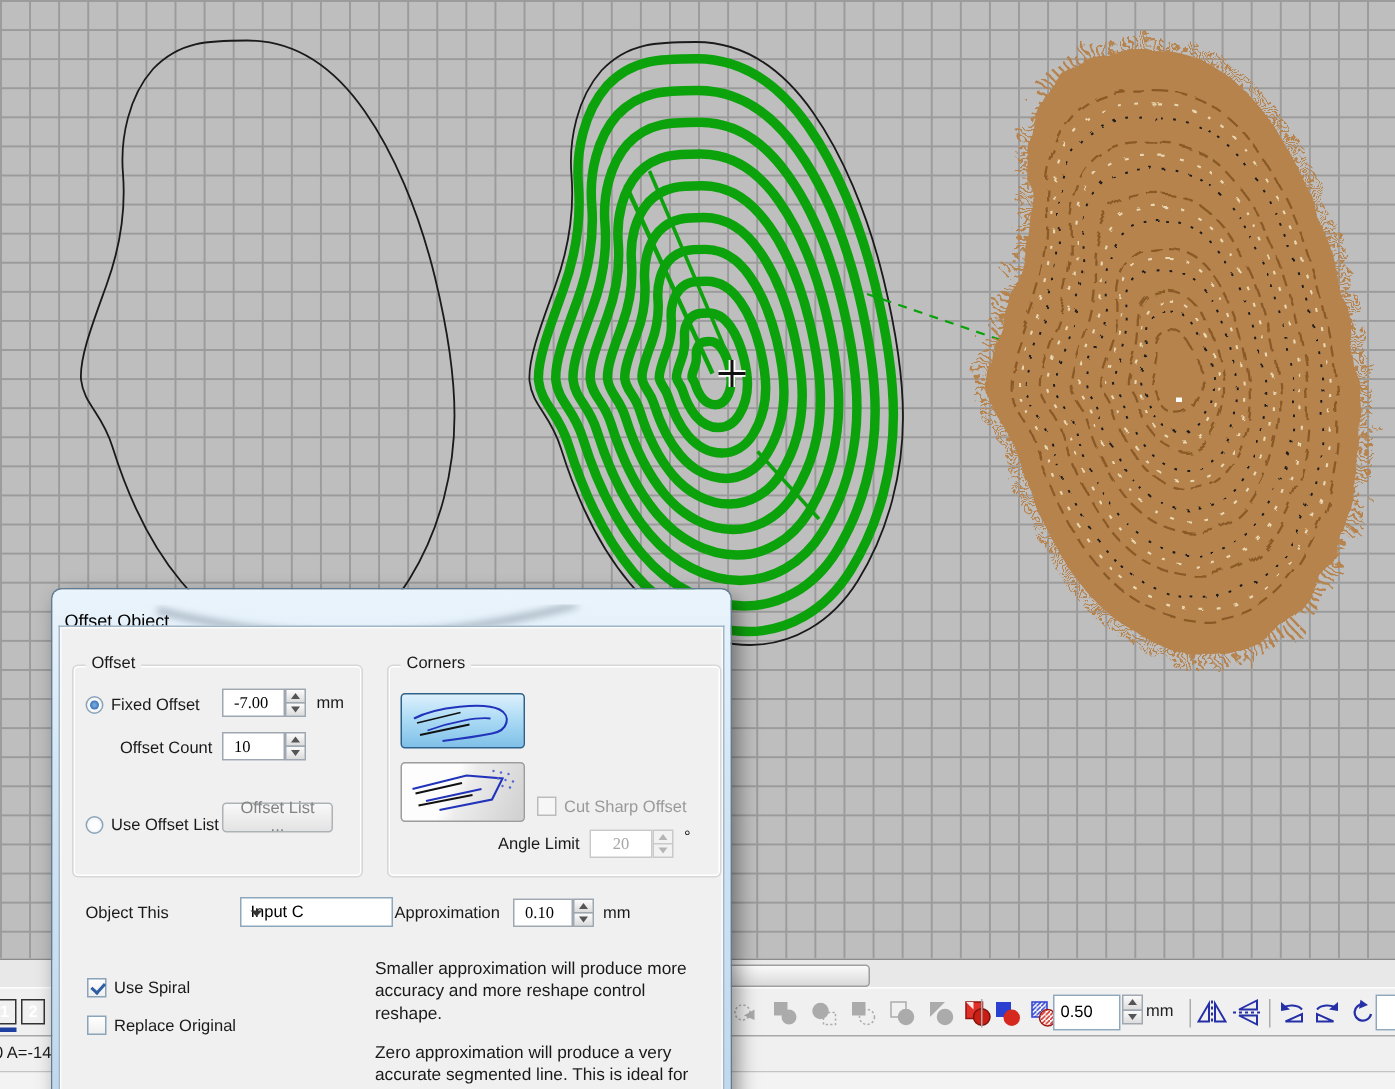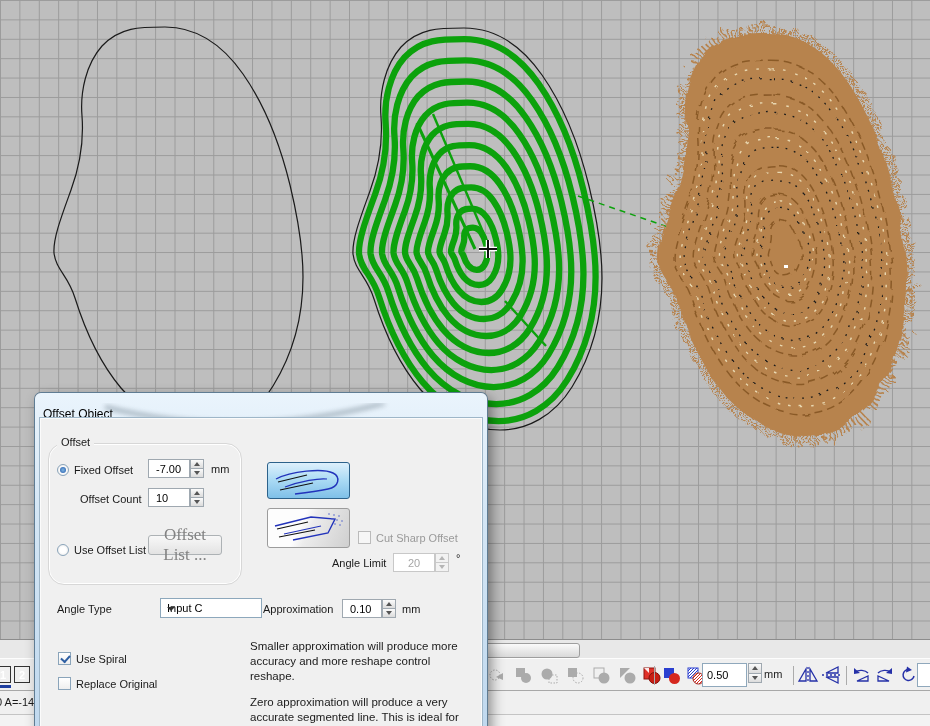--- a/index.html
+++ b/index.html
@@ -51,33 +51,33 @@
     overflow:hidden;}
   .dialog-title span{position:absolute;left:8px;top:4px;font-size:12px;color:#000;}
   .ghost{position:absolute;left:40px;top:0;filter:blur(2.5px);opacity:.55;}
   .dialog-client{position:absolute;left:4px;right:4px;top:24px;bottom:0;background:#F0F0F0;
     border:1px solid #9EB6C8;border-bottom:none;box-shadow:inset 0 0 0 1px #FBFBFB;}
   .gbox{position:absolute;border:1px solid #D7D7D7;border-radius:4px;box-shadow:inset 0 0 0 1px #FFFFFF;}
   .gbox>label{position:absolute;top:-8px;left:8px;background:#F0F0F0;padding:0 4px;font-size:11px;color:#1A1A1A;}
   .lbl{position:absolute;font-size:11px;color:#1A1A1A;white-space:nowrap;}
   .lbl.disabled{color:#9A9A9A;}
   .txt{position:absolute;box-sizing:border-box;border:1px solid #9FA8B0;background:#FFF;
-    font-size:11px;font-family:Liberation Sans, sans-serif;padding:0 0 0 7px;height:19px;}
+    font-size:11px;font-family:Liberation Serif, serif;padding:0 0 0 7px;height:19px;}
   .txt.disabled{color:#A6A6A6;border-color:#C8C8C8;text-align:center;padding:0;}
   .radio{position:absolute;width:12px;height:12px;border:1px solid #8AA4BA;border-radius:50%;
     background:radial-gradient(#FFF 40%,#E4E4E4);box-sizing:border-box;}
   .radio.checked::after{content:"";position:absolute;left:2px;top:2px;width:6px;height:6px;border-radius:50%;
     background:radial-gradient(#6FA5D8 20%,#2F66B2 80%);}
   .cb{position:absolute;width:13px;height:13px;border:1px solid #8AA4BA;background:linear-gradient(#FFF,#EFEFEF);box-sizing:border-box;}
   .cb.checked::after{content:"";position:absolute;left:2px;top:2px;width:7px;height:4px;
     border-left:2px solid #2E5FA3;border-bottom:2px solid #2E5FA3;transform:rotate(-48deg);}
   .cb.disabled{border-color:#BBBBBB;background:#F6F6F6;}
   .btn{position:absolute;box-sizing:border-box;border:1px solid #ADB2B5;border-radius:3px;
-    background:linear-gradient(#F8F8F8,#E3E3E3);font-size:17px;color:#838383;
-    display:flex;align-items:center;justify-content:center;font-family:Liberation Serif, serif;}
+    background:linear-gradient(#F8F8F8,#E3E3E3);font-size:11px;color:#838383;
+    display:flex;align-items:center;justify-content:center;font-family:Liberation Sans, sans-serif;}
   .cornerbtn{position:absolute;box-sizing:border-box;border-radius:3px;display:flex;align-items:center;justify-content:center;}
   .cornerbtn.selected{border:1px solid #2C628B;background:linear-gradient(#DDF0FC 0%,#AEDCF5 45%,#7FC0E8 100%);}
   .cornerbtn.plain{border:1px solid #9C9C9C;background:linear-gradient(115deg,#FDFDFD 40%,#ECECEC 52%,#CFCFCF 100%);}
   .combo{position:absolute;box-sizing:border-box;border:1px solid #8DA8BC;background:#FFF;height:20px;}
   .combo span{position:absolute;left:6px;top:3px;font-size:11px;color:#000;}
   .combo .arrow{position:absolute;right:4px;top:8px;width:0;height:0;
     border-left:4px solid transparent;border-right:4px solid transparent;border-top:4px solid #333;}
   .help{position:absolute;width:222px;font-size:11.5px;color:#1A1A1A;line-height:15px;}
   .help p{margin:0 0 11px 0;}
 </style>
@@ -301,21 +301,21 @@
 
   <div class="dialog">
     <div class="dialog-title">
       <svg class="ghost" width="330" height="24">
         <path d="M30 4 Q165 38 310 0" fill="none" stroke="#6E7F8C" stroke-width="4"></path>
       </svg>
       <span>Offset Object</span>
     </div>
     <div class="dialog-client">
 
-      <div class="gbox" style="left:8px;top:25px;width:192px;height:140px;border-radius:16px;">
+      <div class="gbox" style="left:8px;top:25px;width:192px;height:140px;">
         <label>Offset</label>
       </div>
       <span class="radio checked" style="left:17px;top:46px;"></span>
       <span class="lbl" style="left:34px;top:46px;">Fixed Offset</span>
       <input class="txt" style="left: 108px; top: 41px; width: 42px;" value="-7.00">
       <div class="spin" style="left:150px;top:41px;height:19px;">
         <i>
             <span class="tri-up"></span>
           </i>
           <i>
@@ -332,20 +332,23 @@
           </i>
           <i>
             <span class="tri-dn"></span>
           </i>
         </div>
 
       <span class="radio" style="left:17px;top:126px;"></span>
       <span class="lbl" style="left:34px;top:126px;text-align:center;">Use Offset List</span>
       <button class="btn" style="left:108px;top:117px;width:74px;height:20px;">Offset List ...</button>
 
+      <div class="gbox" style="left:218px;top:25px;width:221px;height:140px;">
+        <label>Corners</label>
+      </div>
       <div class="cornerbtn selected" style="left:227px;top:44px;width:83px;height:37px;">
         <svg width="76" height="32">
           <path d="M5 14 C20 6 52 3 62 8 C70 12 68 22 57 24 C47 26 32 28 24 29" fill="none" stroke="#2233BB" stroke-width="1.4"></path>
           <path d="M14 22 C30 16 48 13 56 14" fill="none" stroke="#2233BB" stroke-width="1.2"></path>
           <path d="M7 17 L36 10" stroke="#111" stroke-width="1.2"></path>
           <path d="M9 25 L42 18" stroke="#111" stroke-width="1.2"></path>
         </svg>
       </div>
       <div class="cornerbtn plain" style="left:227px;top:90px;width:83px;height:40px;">
         <svg width="76" height="34">
@@ -372,21 +375,21 @@
       <div class="spin disabled" style="left:395px;top:135px;height:19px;">
         <i>
             <span class="tri-up"></span>
           </i>
           <i>
             <span class="tri-dn"></span>
           </i>
         </div>
       <span class="lbl" style="left:416px;top:134px;">°</span>
 
-      <span class="lbl" style="left:17px;top:185px;">Angle Type</span>
+      <span class="lbl" style="left:17px;top:185px;">Object This</span>
       <div class="combo" style="left:87px;top:180px;width:102px;margin-left:33px;">
         <span>Input C</span>
         <span class="arrow"></span>
       </div>
       <span class="lbl" style="left:223px;top:185px;">Approximation</span>
       <input class="txt" style="left: 302px; top: 181px; width: 40px;" value="0.10">
       <div class="spin" style="left:342px;top:181px;height:19px;">
         <i>
             <span class="tri-up"></span>
           </i>

